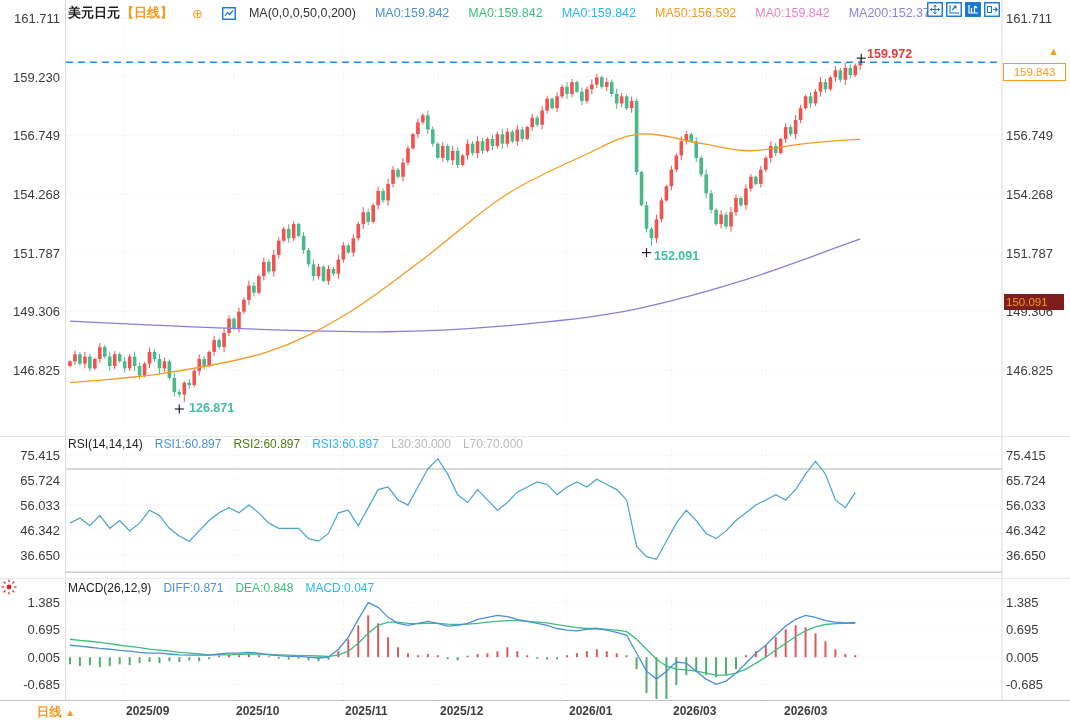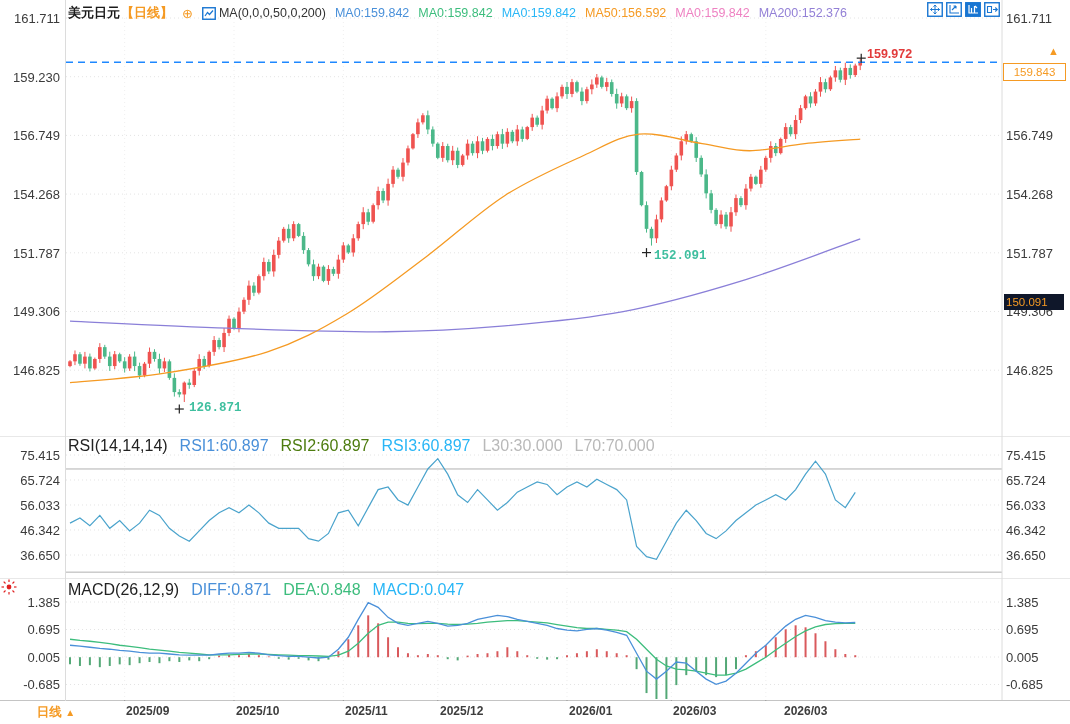--- a/index.html
+++ b/index.html
@@ -2,41 +2,41 @@
 <html style="--up-candle: #ef5350; --down-candle: #4bb889; --ma50: #f59a23; --ma200: #8a7fd8; --price-line: #1e88ff; --rsi-line: #4aa3cc; --macd-diff: #4a90d9; --macd-dea: #3dbd7d; --hist-up: #d9595c; --hist-down: #53a876; --accent-orange: #f59a23; --annotation-red: #e23b3b; --annotation-green: #3fbf9f; --toolbar-blue: #1976d2;"><head>
 <meta charset="utf-8">
 <style>
   html,body{margin:0;padding:0;background:#fff;}
   #app{position:relative;width:1070px;height:724px;background:#fff;overflow:hidden;
        font-family:"Liberation Sans","DejaVu Sans",sans-serif;}
   #chart-svg{position:absolute;left:0;top:0;}
   .lbl{position:absolute;font-size:13px;color:#3b3b3b;line-height:14px;white-space:nowrap;}
   .axl{left:0;width:60px;text-align:right;}
   .axr{left:1006px;}
-  .hdr{position:absolute;left:68px;top:4px;height:18px;display:flex;align-items:center;gap:9px;
+  .hdr{position:absolute;left:68px;top:4px;height:18px;display:flex;align-items:center;gap:19px;
        font-size:12.5px;color:#333;white-space:nowrap;z-index:5;}
   .sym{font-weight:bold;font-size:13px;color:#1a1a1a;}
   .per{font-weight:bold;font-size:13px;color:var(--accent-orange);}
   .plus{color:var(--accent-orange);font-size:13px;line-height:13px;}
   .mas{color:#333;}
   .toolbar{position:absolute;right:70px;top:2px;display:flex;gap:3px;z-index:5;}
   .tbtn{width:16px;height:15px;display:inline-block;}
-  .rsi-hdr,.macd-hdr{position:absolute;left:68px;font-size:16px;display:flex;gap:12px;white-space:nowrap;z-index:4;}
+  .rsi-hdr,.macd-hdr{position:absolute;left:68px;font-size:12px;display:flex;gap:12px;white-space:nowrap;z-index:4;}
   .rsi-hdr{top:437px;}
   .macd-hdr{top:581px;}
   .ind-title{color:#222;}
   .dim{color:#b9b9b9;}
   .pbadge{position:absolute;left:1003px;top:63px;width:61px;height:16px;border:1.5px solid var(--accent-orange);
           background:#fff;color:var(--accent-orange);font-size:11.5px;text-align:center;line-height:16px;z-index:3;}
-  .lbadge{position:absolute;left:1004px;top:294px;width:58px;height:16px;background:#0f172a;
+  .lbadge{position:absolute;left:1004px;top:294px;width:58px;height:16px;background:#7f1d1d;
           color:var(--accent-orange);font-size:11.5px;text-align:left;padding-left:2px;line-height:16px;z-index:3;}
   .marker-up{position:absolute;left:1048px;top:45px;color:var(--accent-orange);font-size:11px;z-index:3;}
   .ann{position:absolute;font-size:12.5px;font-weight:bold;white-space:nowrap;z-index:2;}
   .ann-red{color:var(--annotation-red);}
-  .ann-green{color:var(--annotation-green);font-family:Liberation Mono, monospace;}
+  .ann-green{color:var(--annotation-green);}
   .bbar{position:absolute;left:0;top:701px;width:1070px;height:23px;background:#fff;z-index:4;}
   .pcell{position:absolute;left:0;top:3px;width:64px;text-align:center;color:var(--accent-orange);
          font-weight:bold;font-size:12.5px;padding-left:24px;}
   .dlbl{position:absolute;top:3px;font-size:12px;font-weight:bold;color:#3d3d3d;}
   .wm{position:absolute;left:934px;top:660px;font-size:42px;font-weight:bold;color:#cbc4bb;
       letter-spacing:1px;z-index:1;}
   .sun{position:absolute;left:1px;top:579px;z-index:4;}
 </style>
 </head>
 <body>

